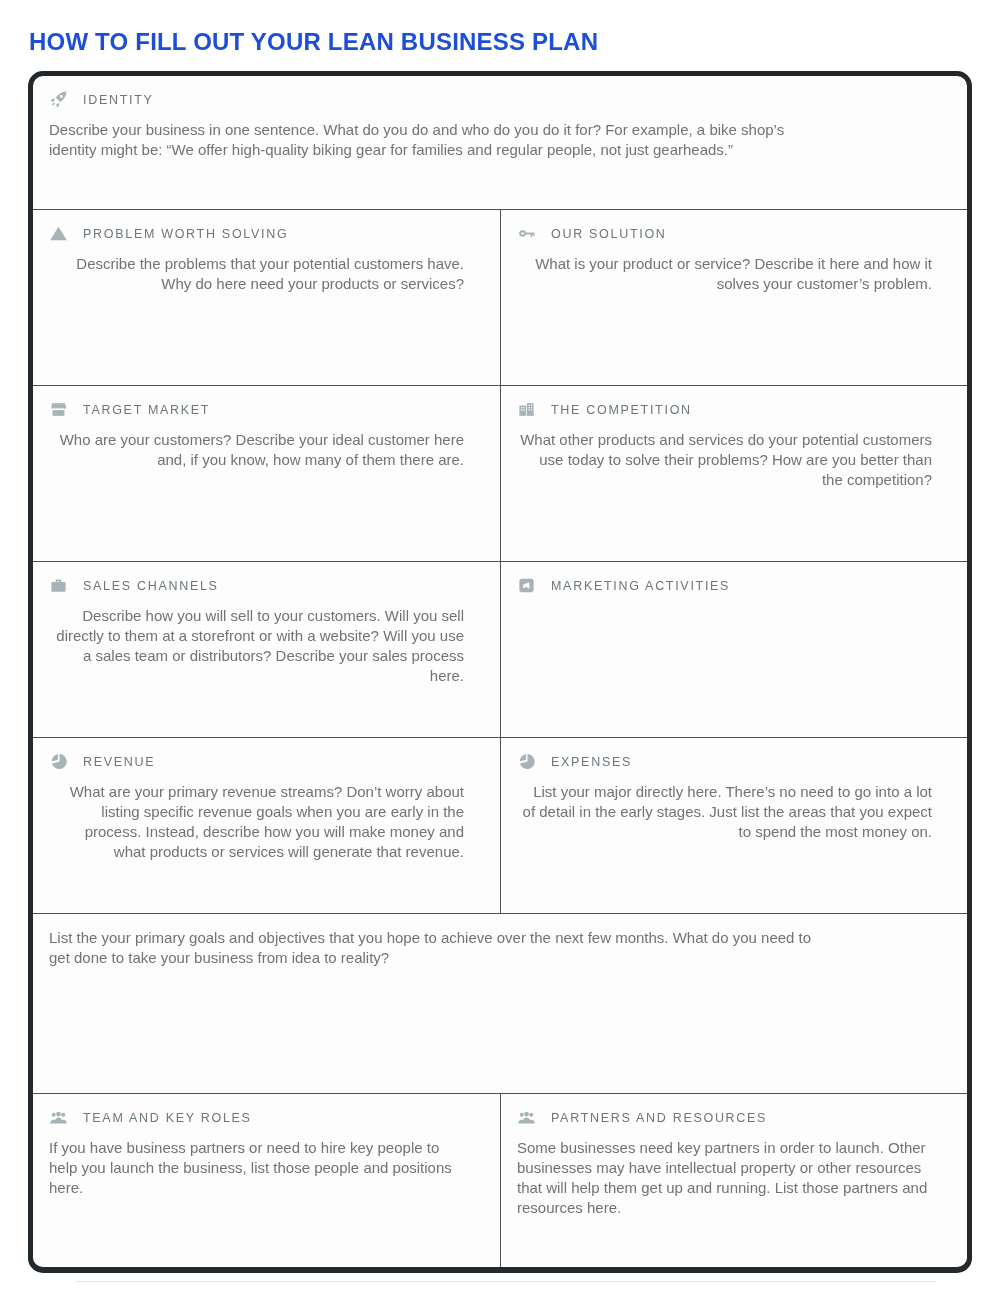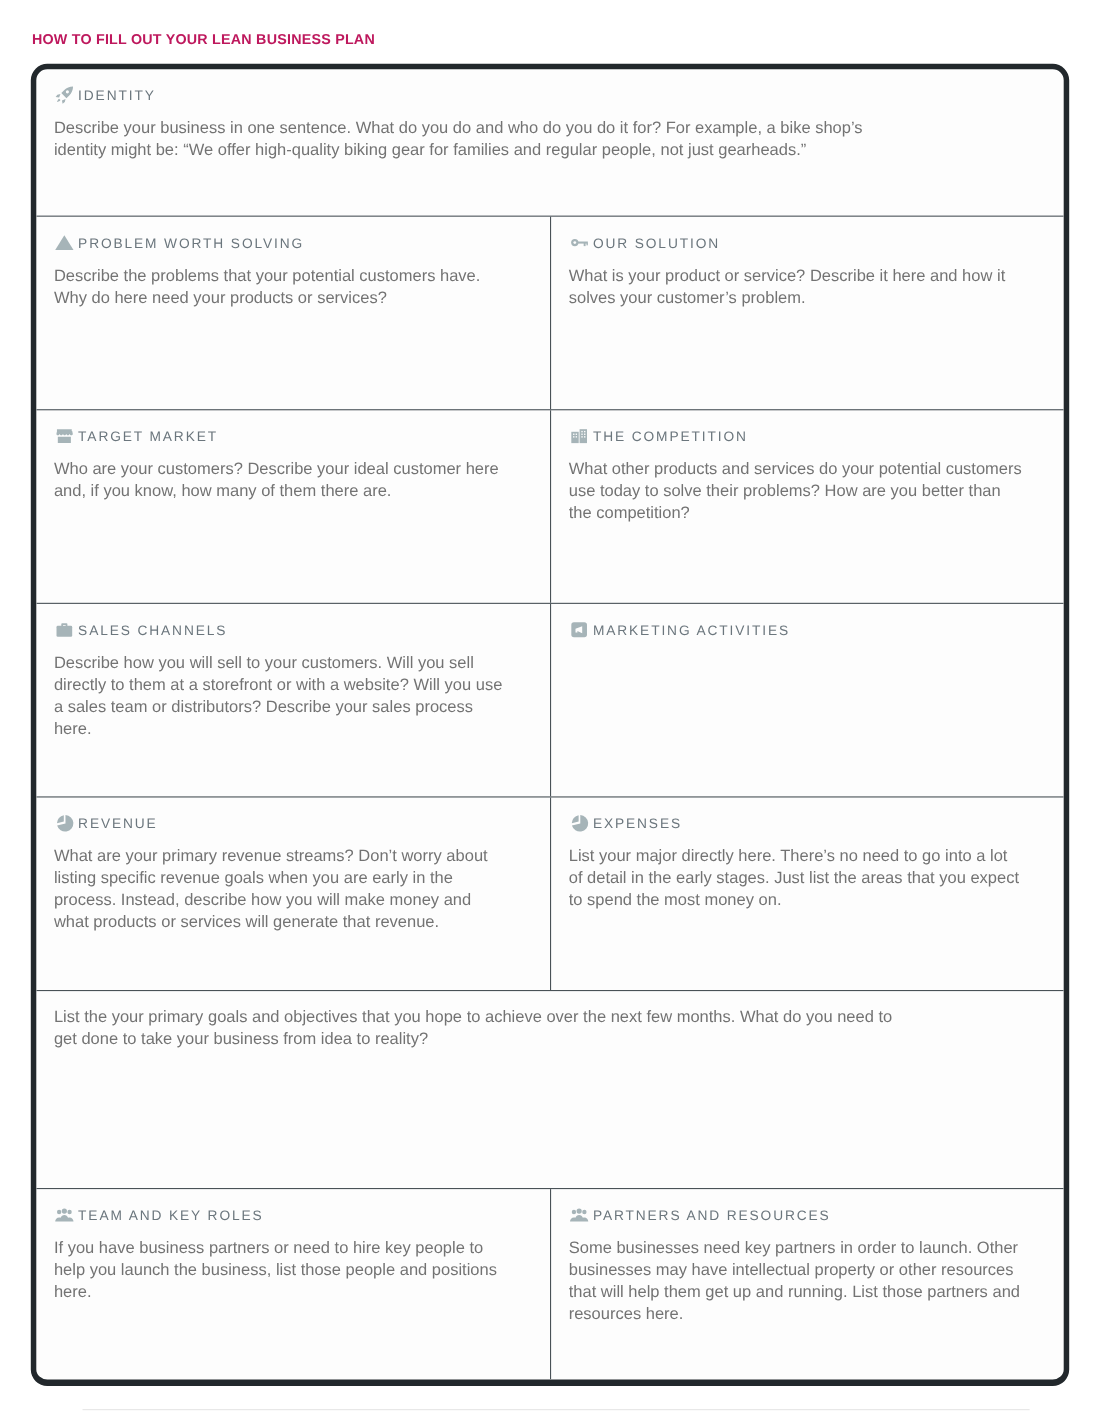--- a/index.html
+++ b/index.html
@@ -5,21 +5,21 @@
   html,body { margin:0; padding:0; background:#ffffff; }
   .page {
     position:relative;
     width:1000px; height:1294px;
     background:#ffffff;
     font-family:"Liberation Sans", sans-serif;
     box-sizing:border-box;
     padding:28px 28px 0 28px;
   }
   .page-title {
-    font-size:13px; font-weight:700; color:#be185d;
+    font-size:24px; font-weight:700; color:#1d4ed8;
     letter-spacing:0.2px; margin:0 0 0 1px;
   }
   .plan-card {
     margin-top:15px;
     width:944px; height:1202px;
     box-sizing:border-box;
     border:5px solid #22282c;
     border-bottom-width:6px;
     border-radius:15px;
     overflow:hidden;
@@ -29,25 +29,25 @@
   .section { box-sizing:border-box; padding:14px 16px 0 16px; }
   .row {
     display:grid; grid-template-columns:1fr 1fr;
     border-top:1px solid #49525 7;
     border-top:1px solid #495257;
   }
   .cell { box-sizing:border-box; padding:14px 16px 0 16px; }
   .cell + .cell { border-left:1px solid #495257; }
 
   .sec-identity { height:133px; }
-  .row-fixed { height:175px; }
+  .row-fixed { height:175px;text-align:right; }
   .sec-milestones { height:180px; border-top:1px solid #495257; }
   .row-last { flex:1; }
 
-  .sec-head { display:flex; align-items:center; gap:3px; margin-bottom:11px; }
+  .sec-head { display:flex; align-items:center; gap:15px; margin-bottom:11px; }
   .icon { width:19px; height:19px; color:#a6b4b8; display:inline-flex; flex:0 0 auto; }
   .icon svg { width:100%; height:100%; display:block; }
   .sec-label {
     font-size:12.5px; letter-spacing:1.7px; color:#6b767d; font-weight:400;
   }
   p.body {
     font-size:15px; line-height:1.34; color:#737373;
     margin:0 0 9px 0; max-width:415px;
   }
   p.body.wide { max-width:772px; }

